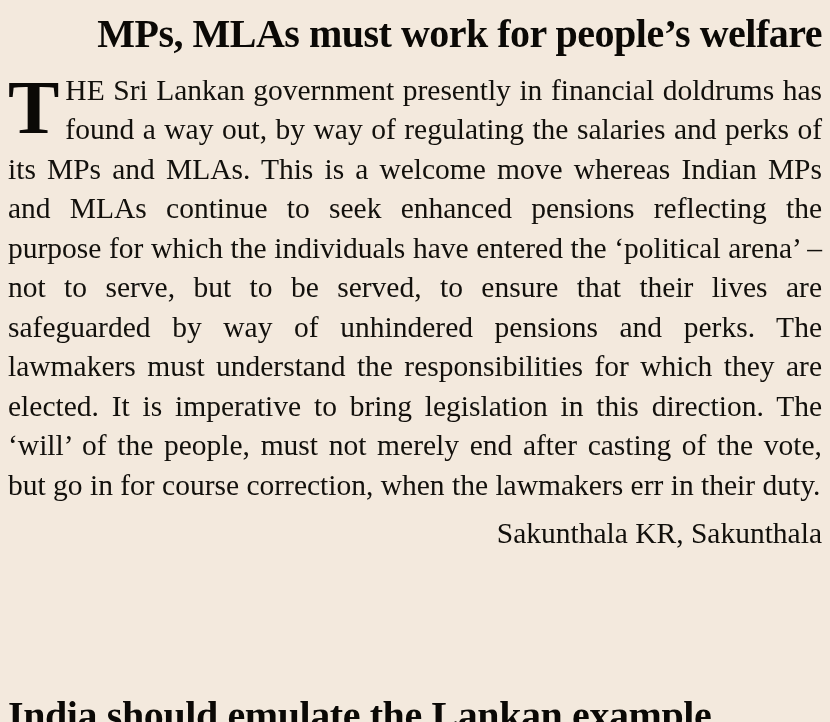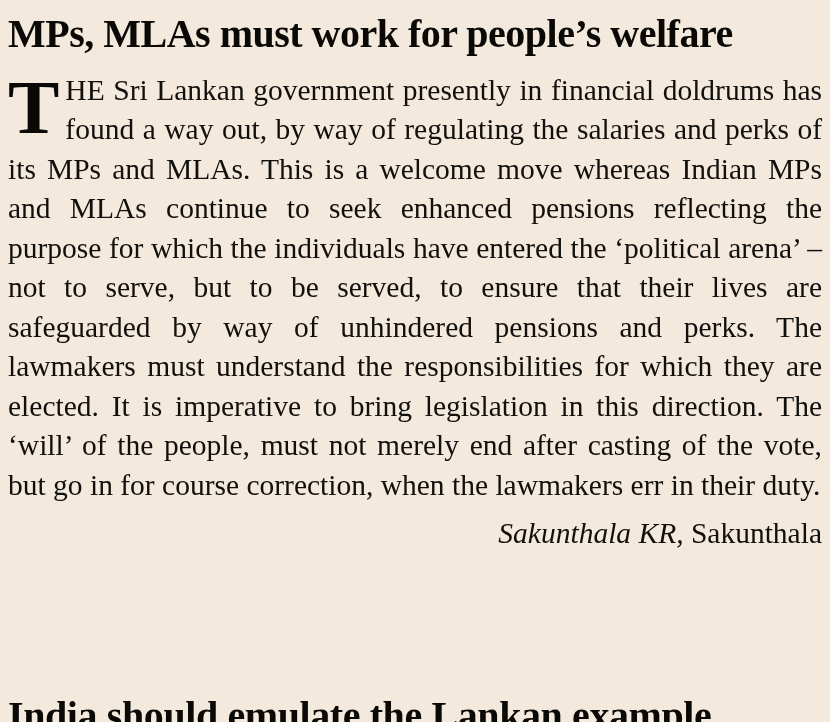--- a/index.html
+++ b/index.html
@@ -24,20 +24,21 @@
   }
   .letter { position: relative; }
   .headline {
     font-family: "Liberation Serif", serif;
     font-weight: bold;
     font-size: 40px;
     line-height: 1.02;
     letter-spacing: -0.5px;
     margin: 0 0 16px 0;
     color: #0b0906;
+    text-align: right;
   }
   .body-text {
     font-size: 29.5px;
     line-height: 39.5px;
     text-align: justify;
     text-justify: inter-word;
     margin: 0;
     color: #12100c;
     hyphens: manual;
   }
@@ -52,21 +53,20 @@
     color: #0b0906;
   }
   .signature {
     margin: 10px 0 0 0;
     text-align: right;
     font-size: 29.5px;
     line-height: 36px;
     color: #12100c;
   }
   .signature .author {
-    font-style: italic;
   }
   .next-headline {
     position: absolute;
     left: 8px;
     right: 8px;
     bottom: -8px;
     font-family: "Liberation Serif", serif;
     font-weight: bold;
     font-size: 40px;
     line-height: 1.02;

